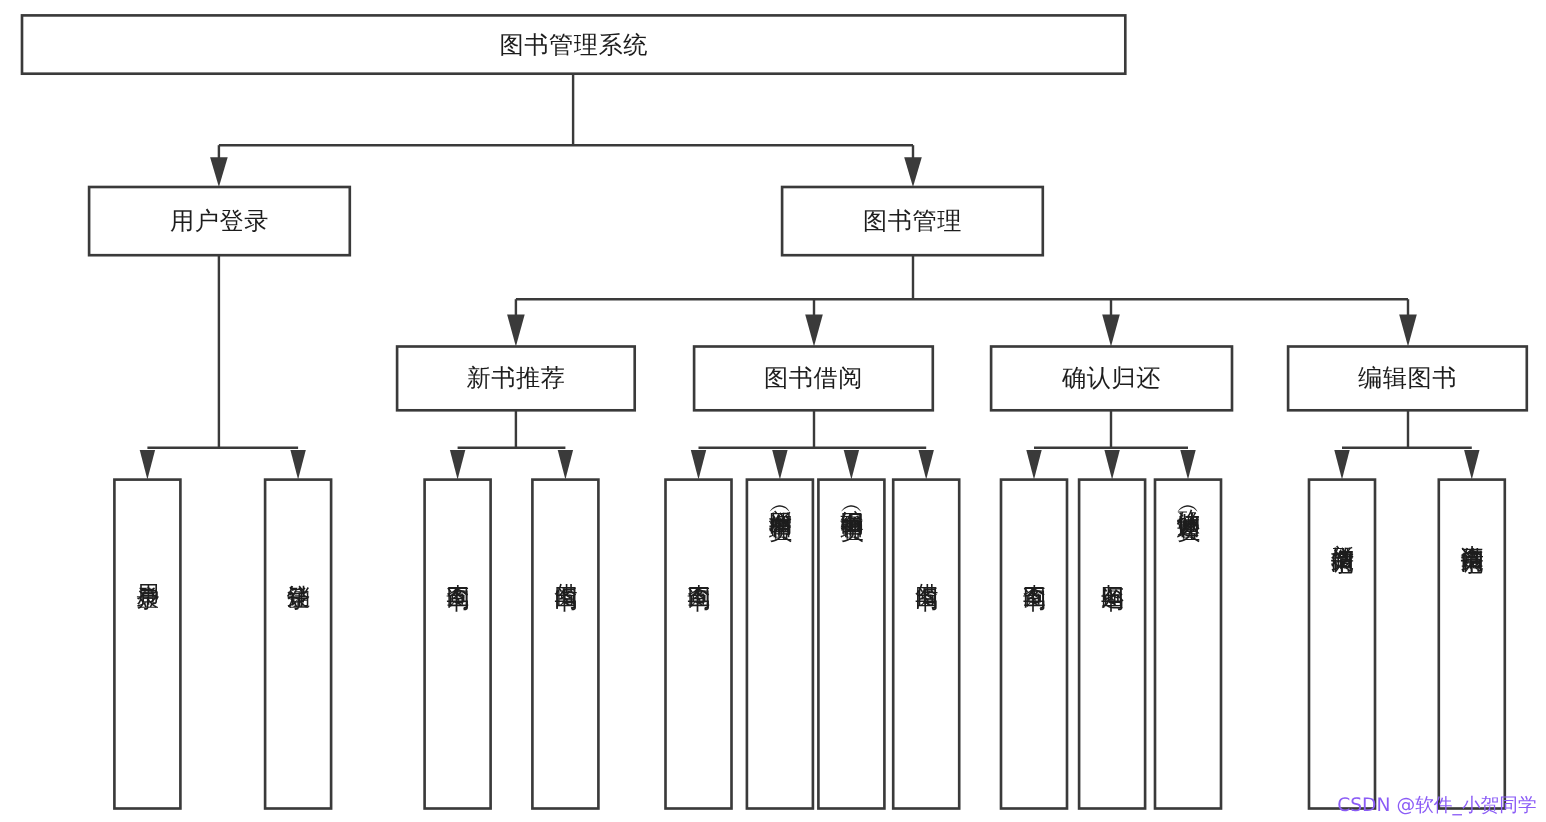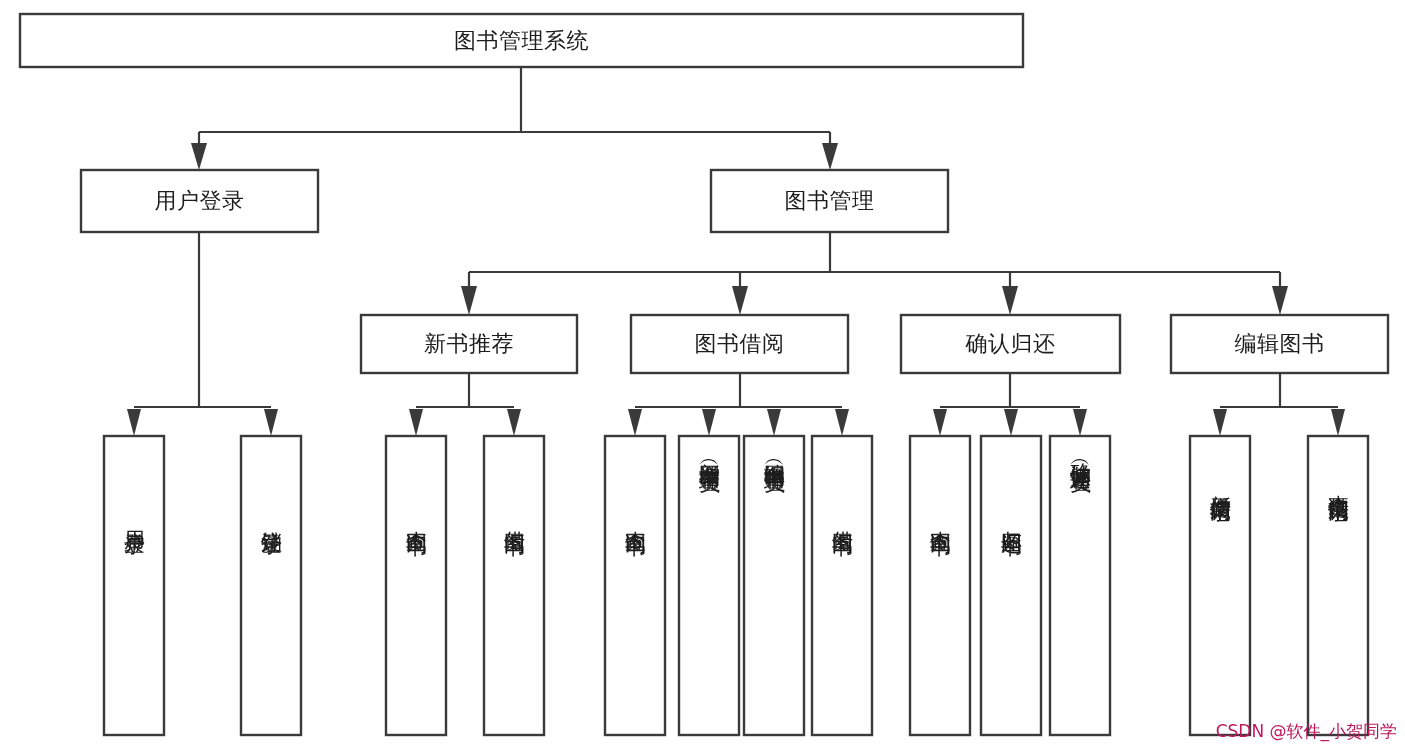--- a/index.html
+++ b/index.html
@@ -71,21 +71,21 @@
     color: #1d1d1d;
     white-space: nowrap;
     letter-spacing: 0.5px;
   }
   #watermark {
     position: absolute;
     right: 8px;
     bottom: 4px;
     font-family: "DejaVu Sans", "Liberation Sans", sans-serif;
     font-size: 17px;
-    color: #be185d;
+    color: #8b5cf6;
     white-space: nowrap;
     pointer-events: none;
   }
 </style>
 </head>
 <body>
 
 <div id="diagram-root">
 
   <svg class="flow" viewBox="0 0 1405 747">

